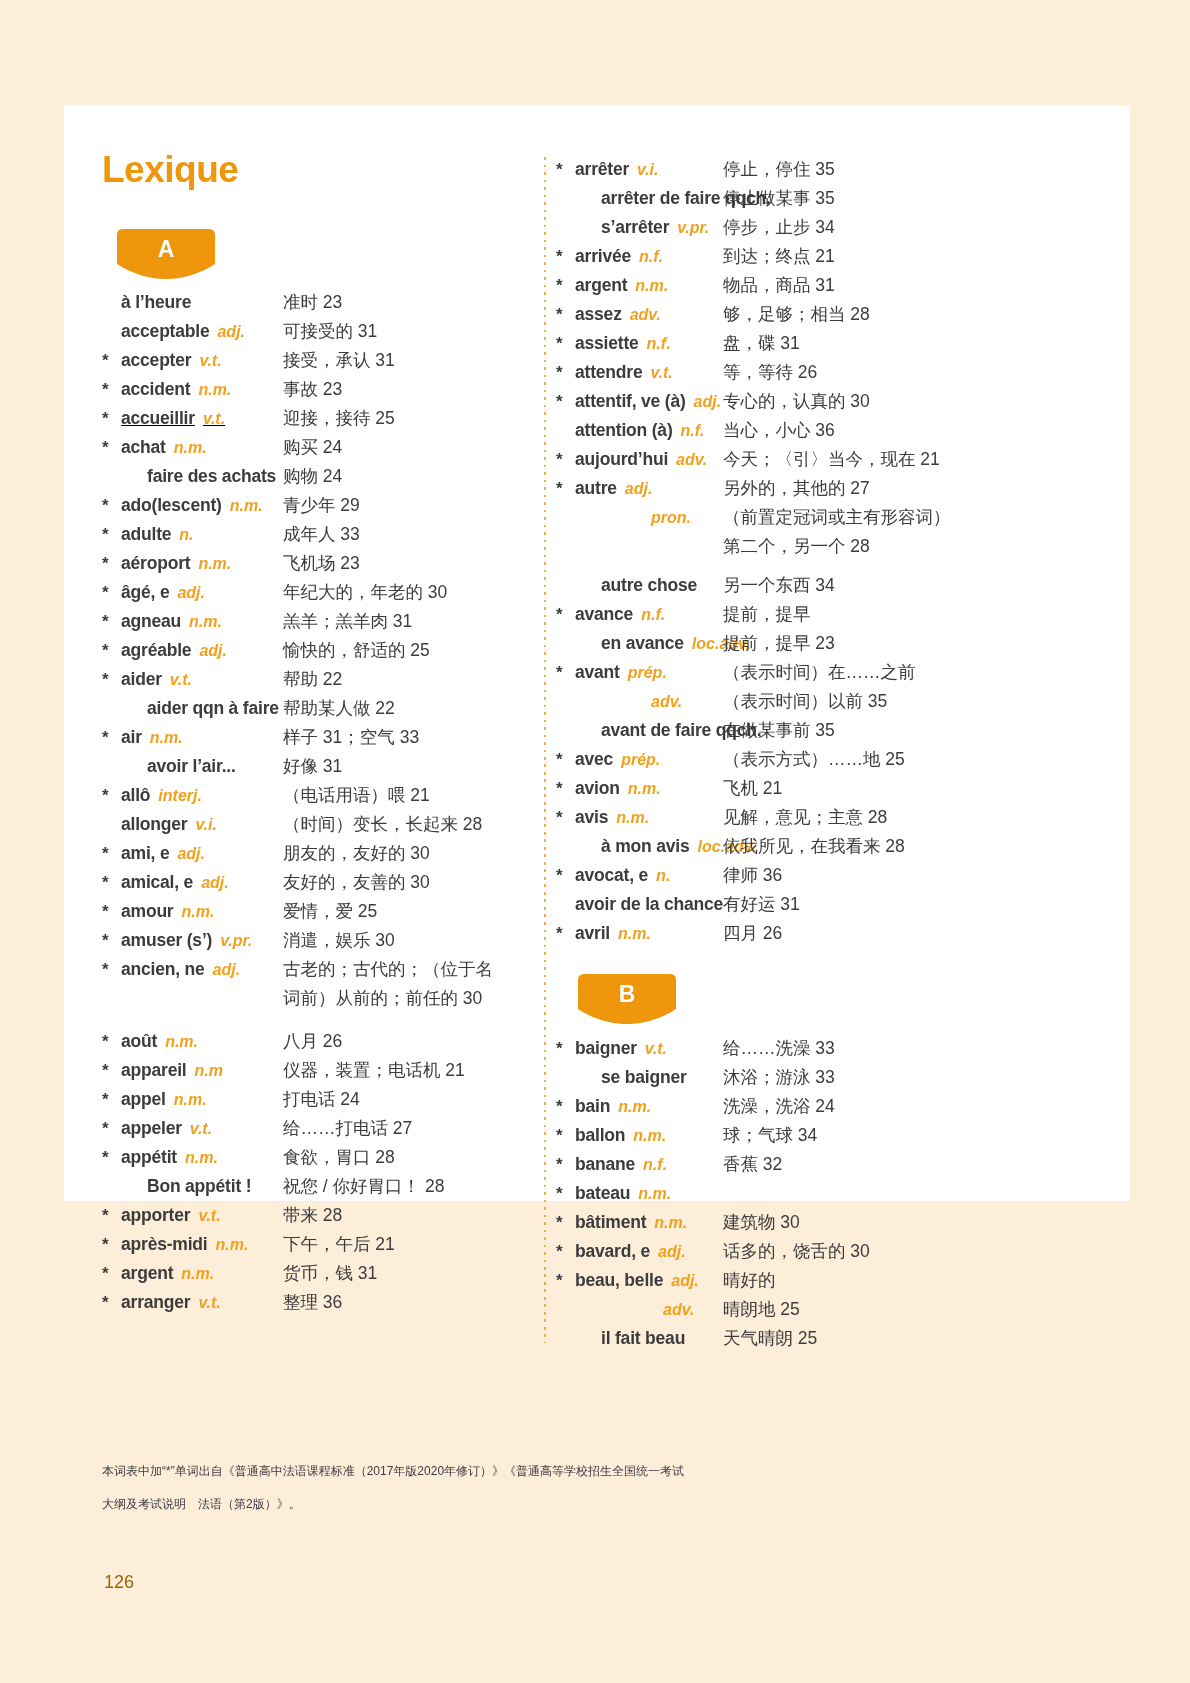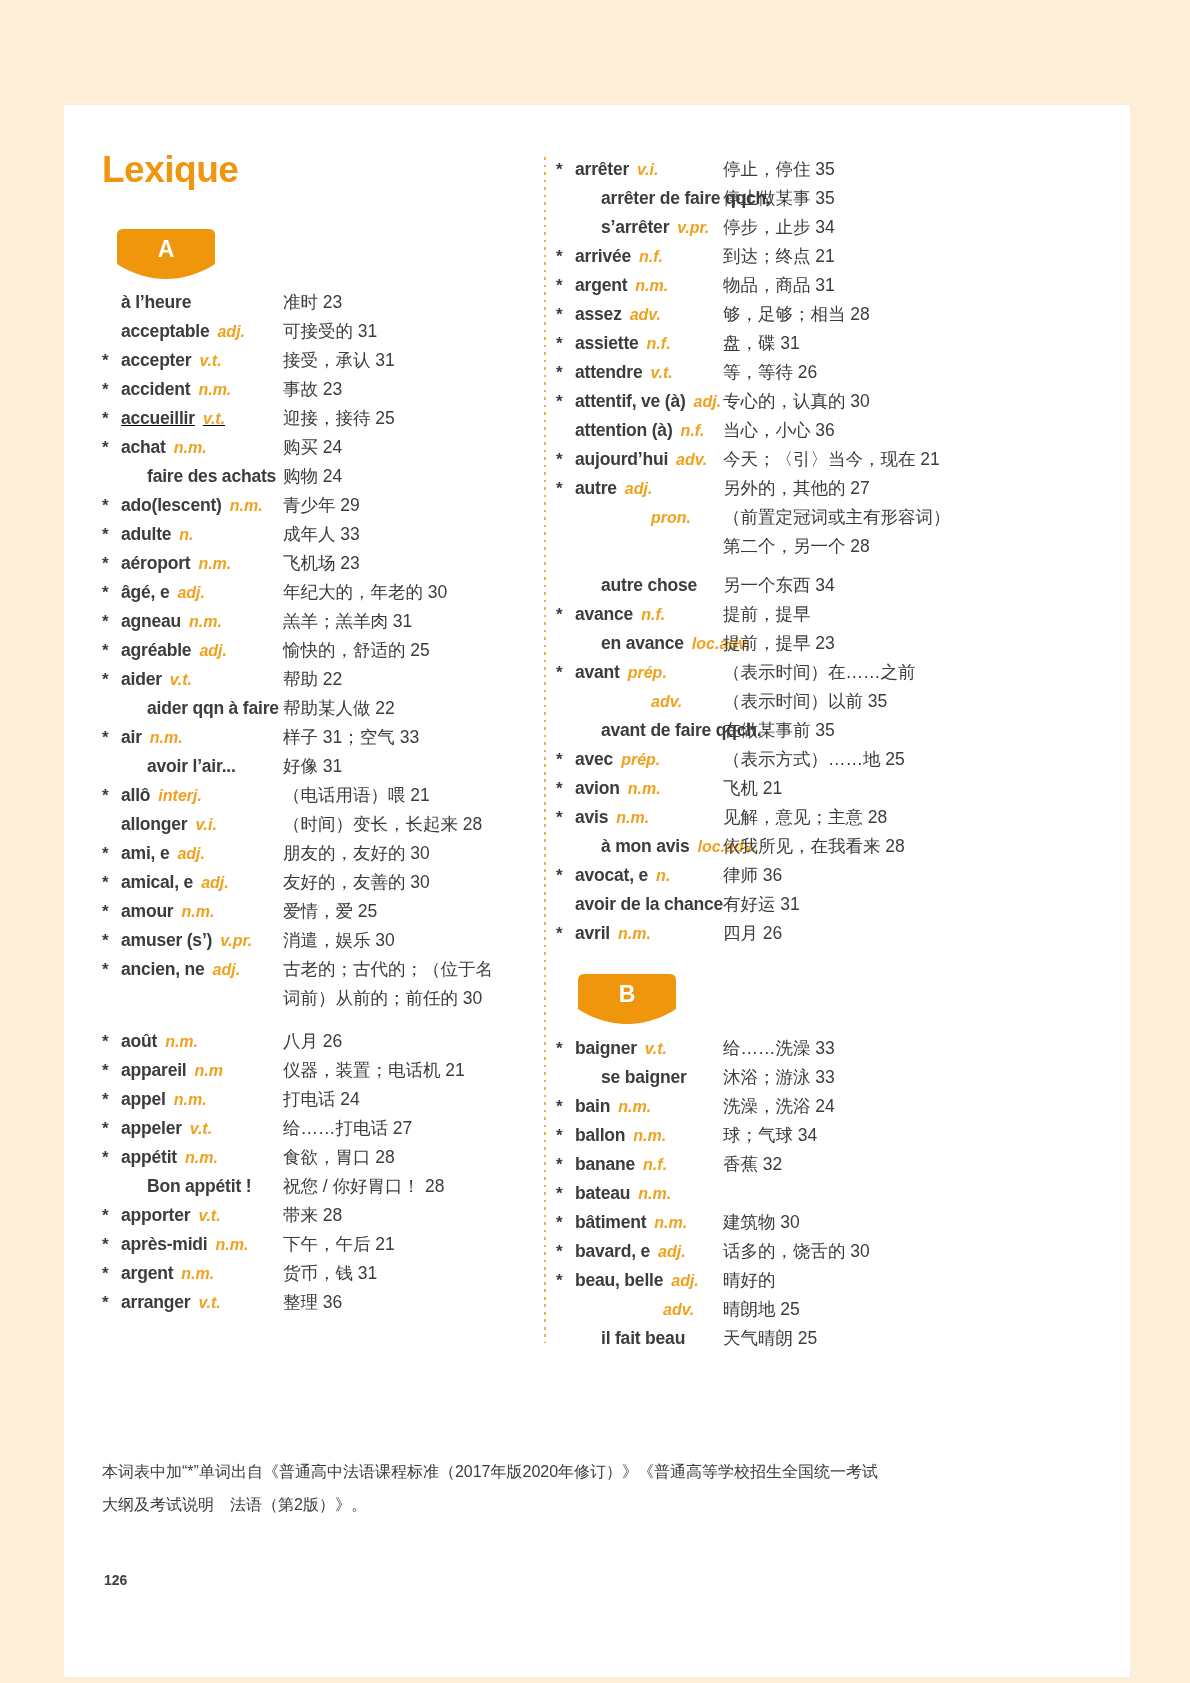--- a/index.html
+++ b/index.html
@@ -8,21 +8,21 @@
     background:#e9e9e9;
   }
   #page{
     position:relative;
     width:1190px;height:1683px;
     background:#fdeeda;
     overflow:hidden;
   }
   #card{
     position:absolute;left:64px;top:105px;
-    width:1066px;height:1572px;
+    width:1066px;height:1096px;
     background:#ffffff;
   }
   #page-title{
     position:absolute;left:38px;top:44px;
     font-size:37px;font-weight:bold;color:#ef960d;
     letter-spacing:-0.5px;
   }
   #divider{
     position:absolute;left:480px;top:52px;
     width:2px;height:1186px;
@@ -66,25 +66,25 @@
     color:#f1a11c;font-size:16px;font-weight:bold;font-style:italic;
     margin-left:8px;
   }
   .entry-pos:first-child{margin-left:0;}
   .def-cell{line-height:29px;}
   .def-line{
     color:#3c3c3c;font-size:17.5px;
   }
   #footnote{
     position:absolute;left:38px;top:1350px;width:995px;
-    color:#3c3c3c;font-size:16px;line-height:33px;
+    color:#3c3c3c;font-size:12px;line-height:33px;
   }
   #page-number{
     position:absolute;left:104px;top:1572px;
-    color:#404040;font-size:14px;font-weight:bold;
+    color:#a16207;font-size:18px;font-weight:normal;
   }
 </style>
 </head>
 <body>
 
 <div id="page">
   <div id="card">
     <div id="page-title">Lexique</div>
     <div id="divider"></div>
     <div id="col-left" class="column">

